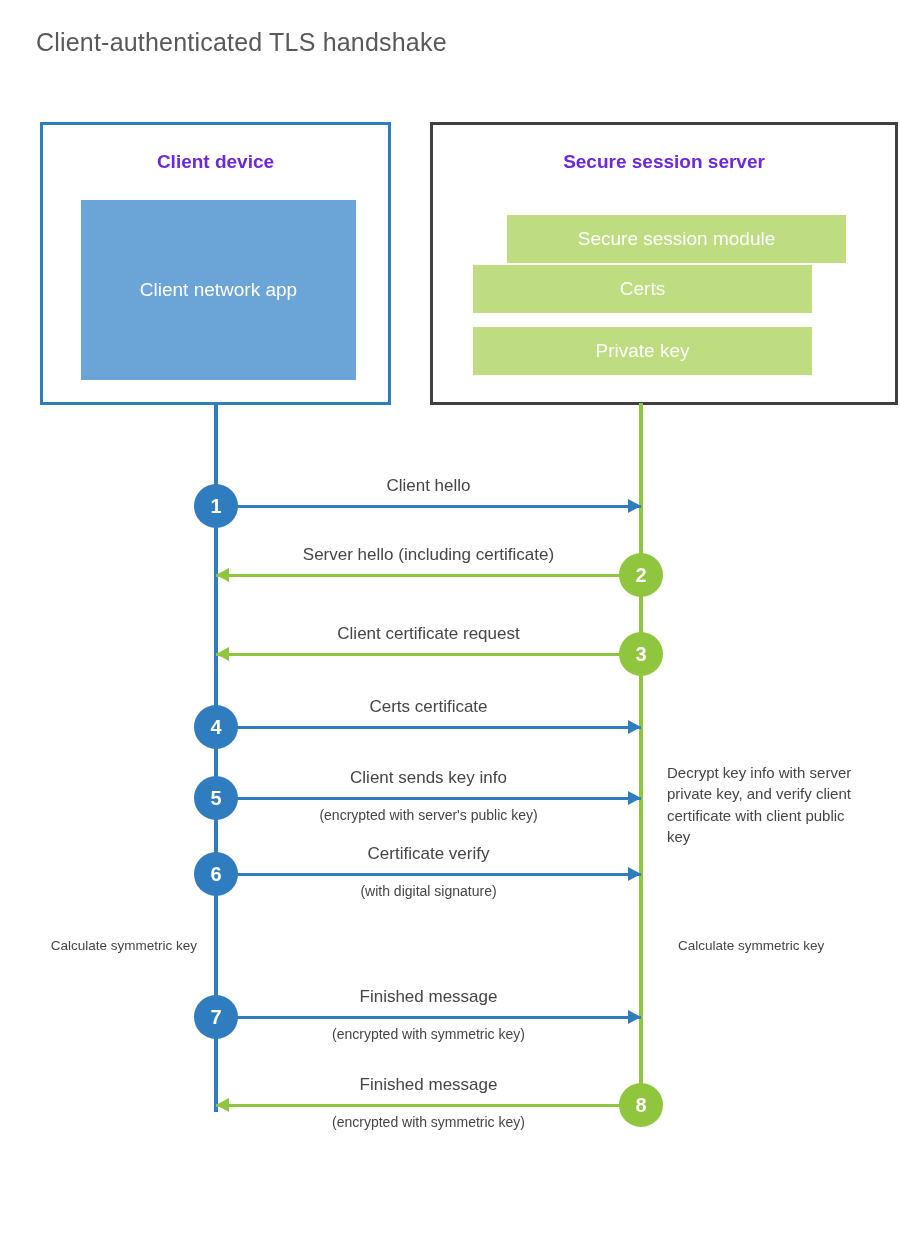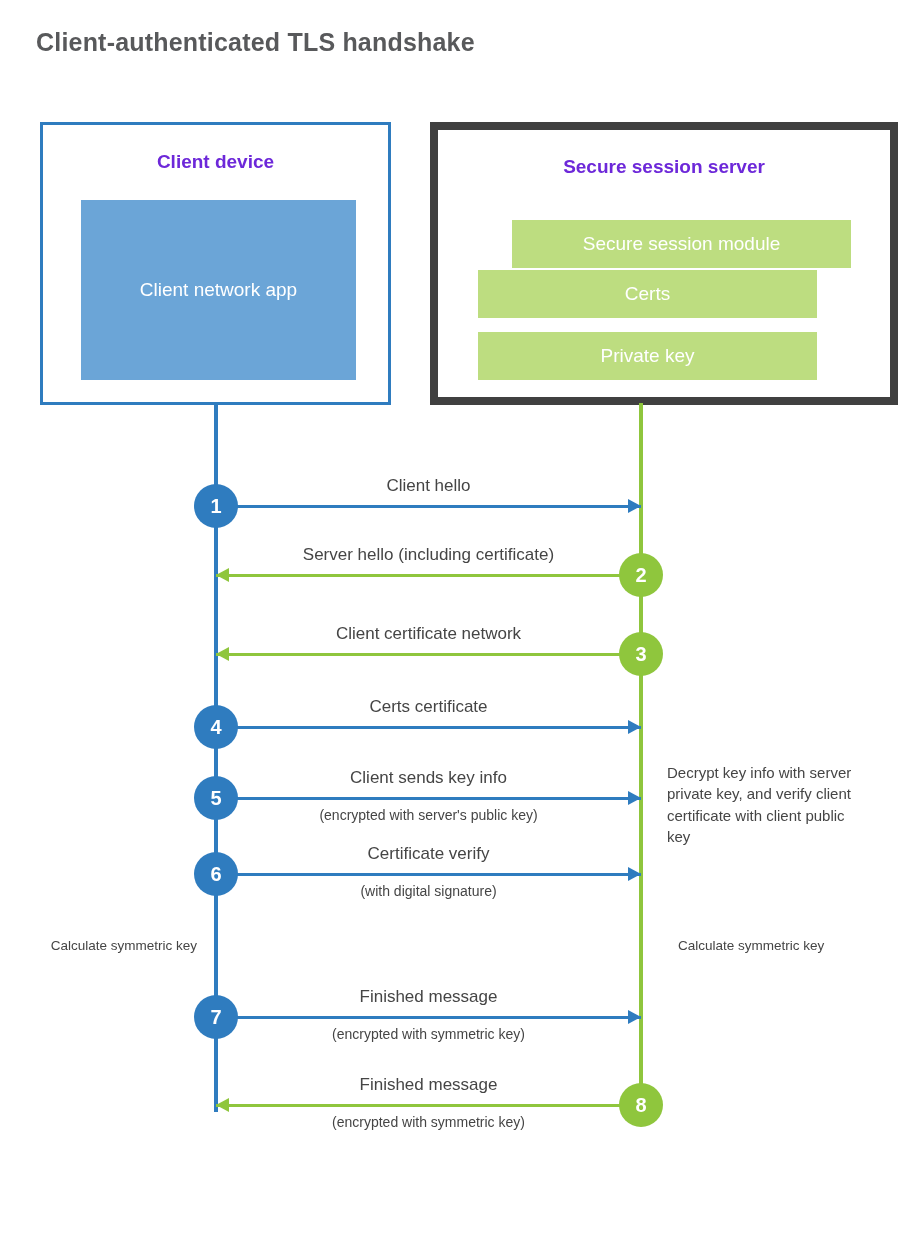--- a/index.html
+++ b/index.html
@@ -15,21 +15,21 @@
     color: #444444;
     overflow: hidden;
   }
 
   
   #diagram-title {
     position: absolute;
     left: 36px;
     top: 28px;
     font-size: 25px;
-    font-weight: 700;
+    font-weight: 400;
     color: #58595b;
     letter-spacing: 0.2px;
     white-space: nowrap;
   }
 
   
   .participant-box {
     position: absolute;
     background: #ffffff;
     box-sizing: border-box;
@@ -39,21 +39,21 @@
     top: 122px;
     width: 351px;
     height: 283px;
     border: 3px solid #2f7cbf;
   }
   #server-box {
     left: 430px;
     top: 122px;
     width: 468px;
     height: 283px;
-    border: 8px solid #404040;
+    border: 3px solid #404040;
   }
   .participant-title {
     position: absolute;
     left: 0;
     right: 0;
     top: 26px;
     text-align: center;
     font-size: 19px;
     font-weight: bold;
     color: #6d28d9;
@@ -226,21 +226,21 @@
     </div>
     <div class="message" style="top: 575px;">
       <div class="msg-line green" style="left: 216px; width: 425px;"></div>
       <div class="msg-head left green" style="left: 216px;"></div>
       <div class="msg-label" style="left: 216px; width: 425px;">Server hello (including certificate)</div>
       <div class="step-badge green">2</div>
     </div>
     <div class="message" style="top: 654px;">
       <div class="msg-line green" style="left: 216px; width: 425px;"></div>
       <div class="msg-head left green" style="left: 216px;"></div>
-      <div class="msg-label" style="left: 216px; width: 425px;">Client certificate network</div>
+      <div class="msg-label" style="left: 216px; width: 425px;">Client certificate request</div>
       <div class="step-badge green">3</div>
     </div>
     <div class="message" style="top: 727px;">
       <div class="msg-line blue" style="left: 216px; width: 425px;"></div>
       <div class="msg-head right blue" style="left: 628px;"></div>
       <div class="msg-label" style="left: 216px; width: 425px;">Certs certificate</div>
       <div class="step-badge blue">4</div>
     </div>
     <div class="message" style="top: 798px;">
       <div class="msg-line blue" style="left: 216px; width: 425px;"></div>

